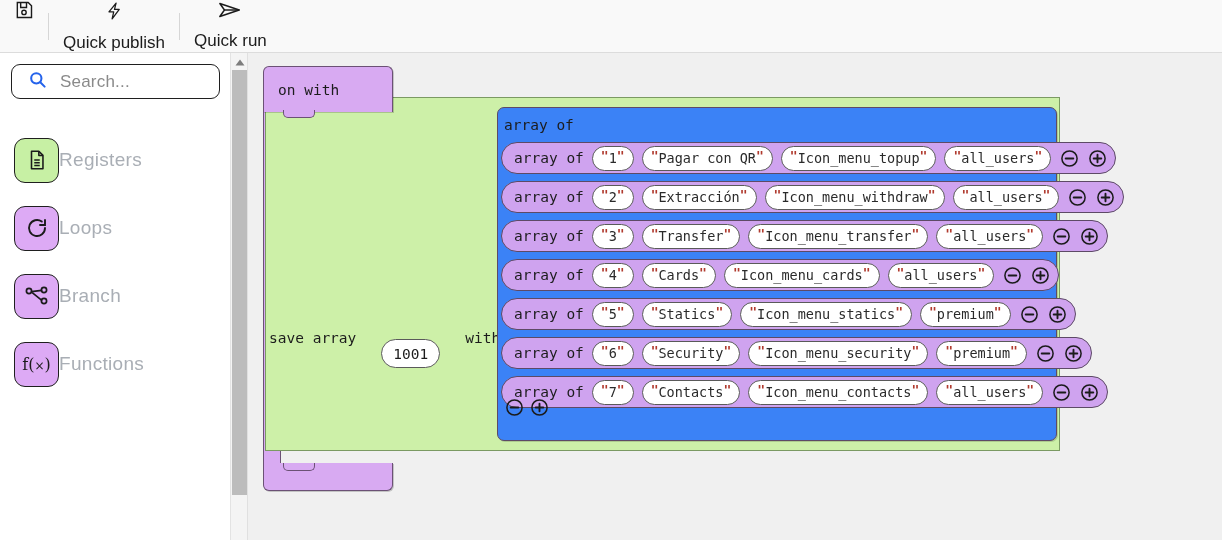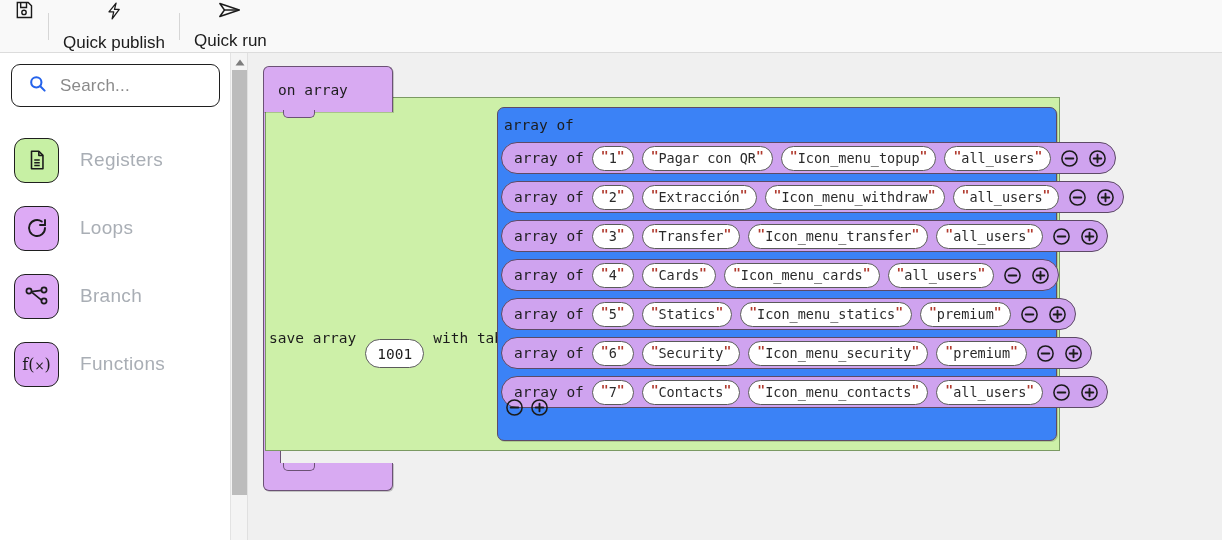--- a/index.html
+++ b/index.html
@@ -33,35 +33,35 @@
 
   
   #sidebar {
     position: absolute; left: 0; top: 53px;
     width: 231px; height: 487px;
     background: #ffffff;
     border-right: 1px solid #e3e3e3;
   }
   #search-box {
     position: absolute; left: 11px; top: 11px;
-    width: 209px; height: 43px;
+    width: 209px; height: 35px;
     border: 1.6px solid #1f1f1f;
     border-radius: 9px;
     display: flex; align-items: center;
     gap: 13px; padding: 0 16px;
     background: #fff;
     cursor: text;
   }
   #search-placeholder {
     color: #8a8a8a; font-size: 17px; letter-spacing: .2px;
   }
   #palette { position: absolute; left: 0; top: 73px; width: 231px; }
   .pal-item {
     display: flex; align-items: center;
-    height: 68px; padding-left: 14px; gap: 21px;
+    height: 68px; padding-left: 14px; 
     cursor: pointer;
   }
   .pal-icon {
     width: 45px; height: 45px; min-width: 45px;
     border-radius: 11px;
     border: 1.6px solid #1f1f1f;
     display: flex; align-items: center; justify-content: center;
   }
   .pal-icon.green { background: #c7f0a4; }
   .pal-icon.purple { background: #ddaaf5; }
@@ -142,21 +142,21 @@
   
   #green-block {
     position: absolute; left: 17px; top: 44px;
     width: 795px; height: 354px;
     background: #cdf0a8;
     border: 1.4px solid #7b9a63;
     z-index: 2;
   }
   #save-label {
     position: absolute; left: 3px; top: 209px;
-    display: flex; align-items: center; gap: 9px;
+    display: flex; align-items: center; gap: 25px;
     font-family: "DejaVu Sans Mono", monospace;
     font-size: 14.5px; color: #1c1c1c;
     white-space: nowrap;
   }
   #num-pill {
     display: inline-flex; align-items: center; justify-content: center;
     min-width: 50px; height: 29px; padding: 0 11px;
     background: #ffffff;
     border: 1.5px solid #5a5a5a;
     border-radius: 15px;
@@ -315,21 +315,21 @@
     <svg width="10" height="7" viewBox="0 0 10 7">
         <path d="M5 0.5L9.5 6.5H0.5z" fill="#7d7d7d"></path>
       </svg>
   </div>
   <div id="vscroll-thumb"></div>
 </div>
 
 <div id="canvas">
 
   <div id="onstart">
-    <div id="onstart-hat">on array</div>
+    <div id="onstart-hat">on with</div>
     <div id="onstart-arm"></div>
     <div class="notch" id="notch-top"></div>
     <div id="onstart-foot"></div>
     <div class="notch" id="notch-bot"></div>
   </div>
 
   <div id="green-block">
     <div id="save-label">
       <span>save array</span>
       <span id="num-pill">1001</span>

